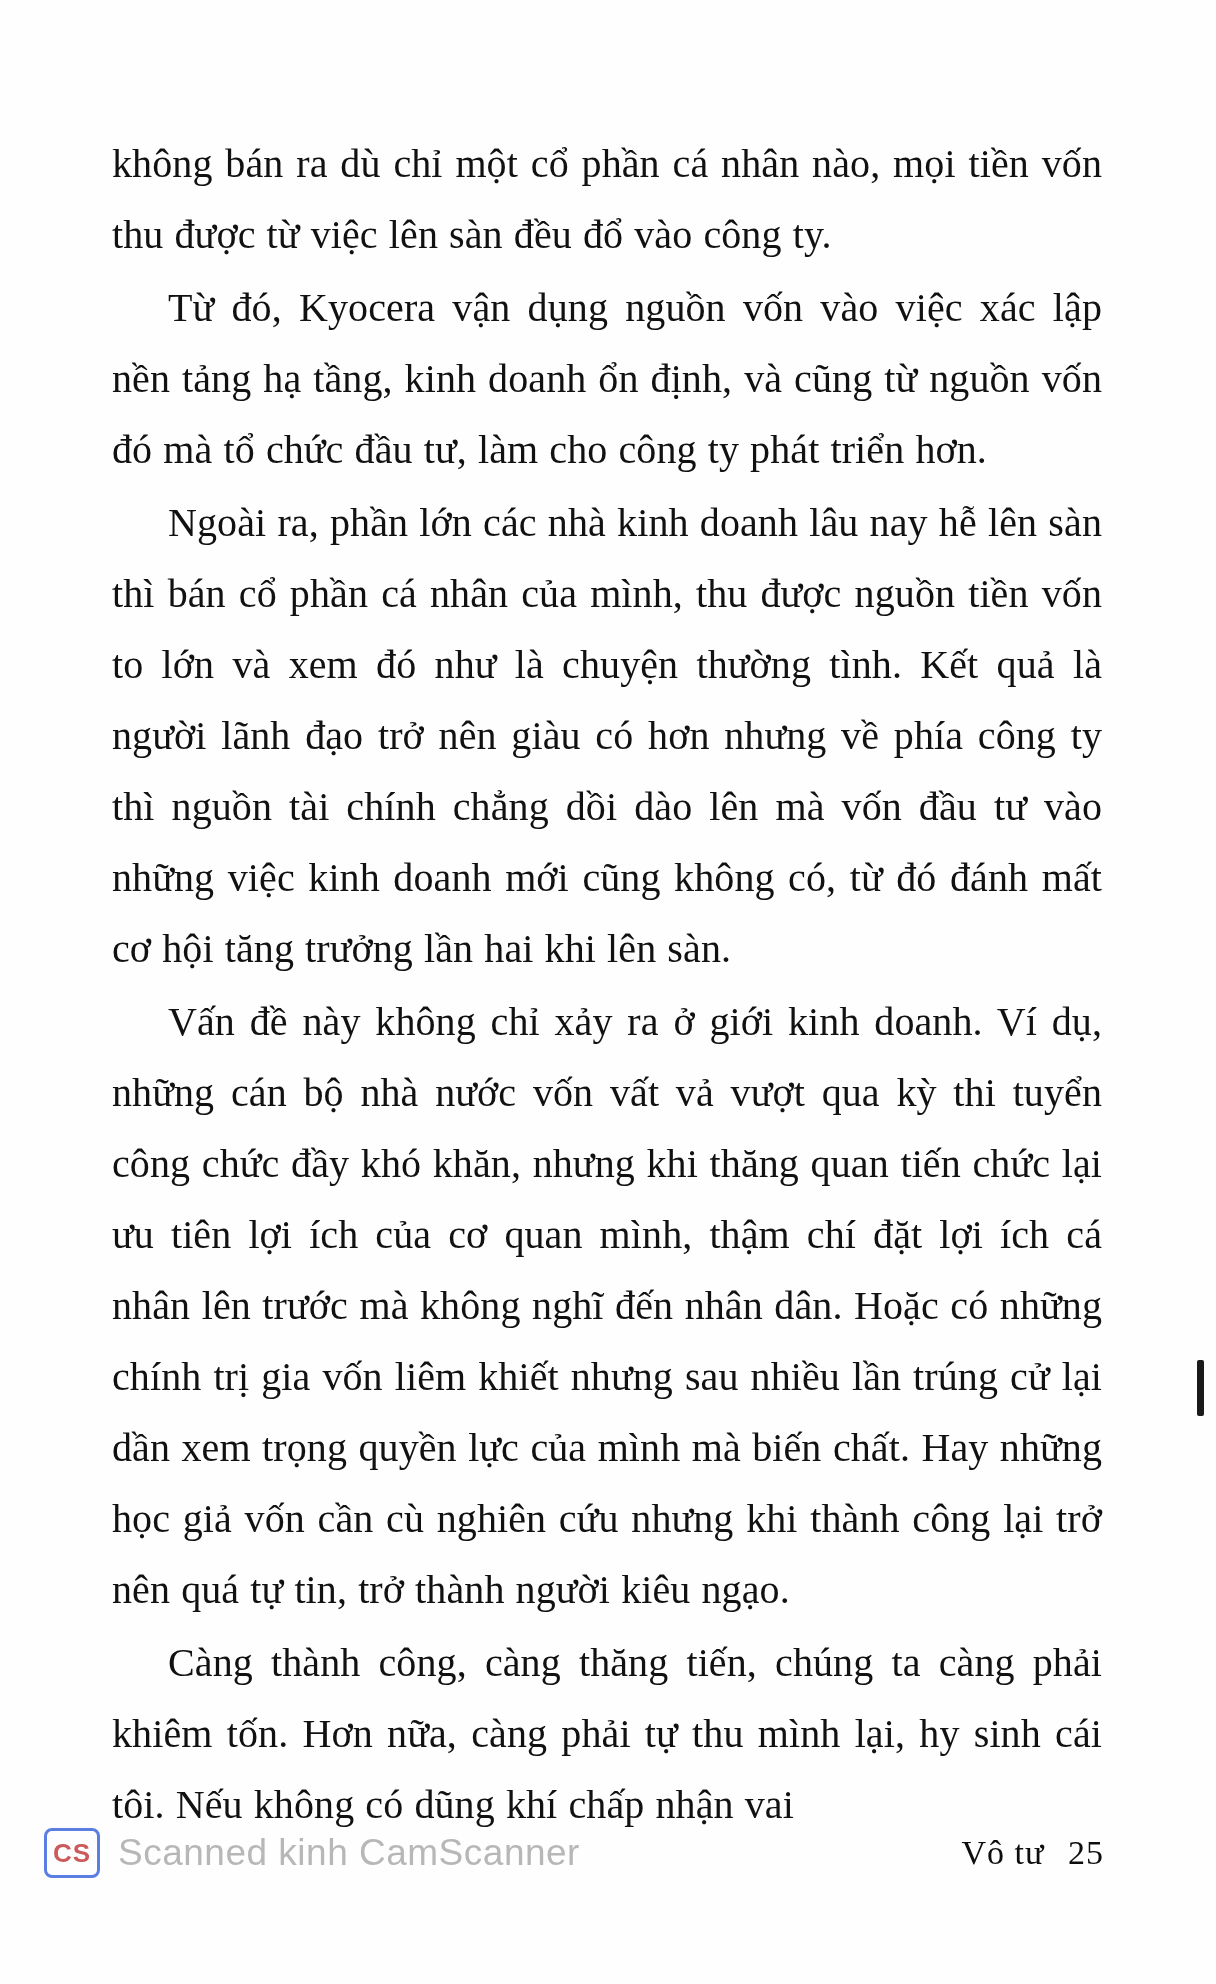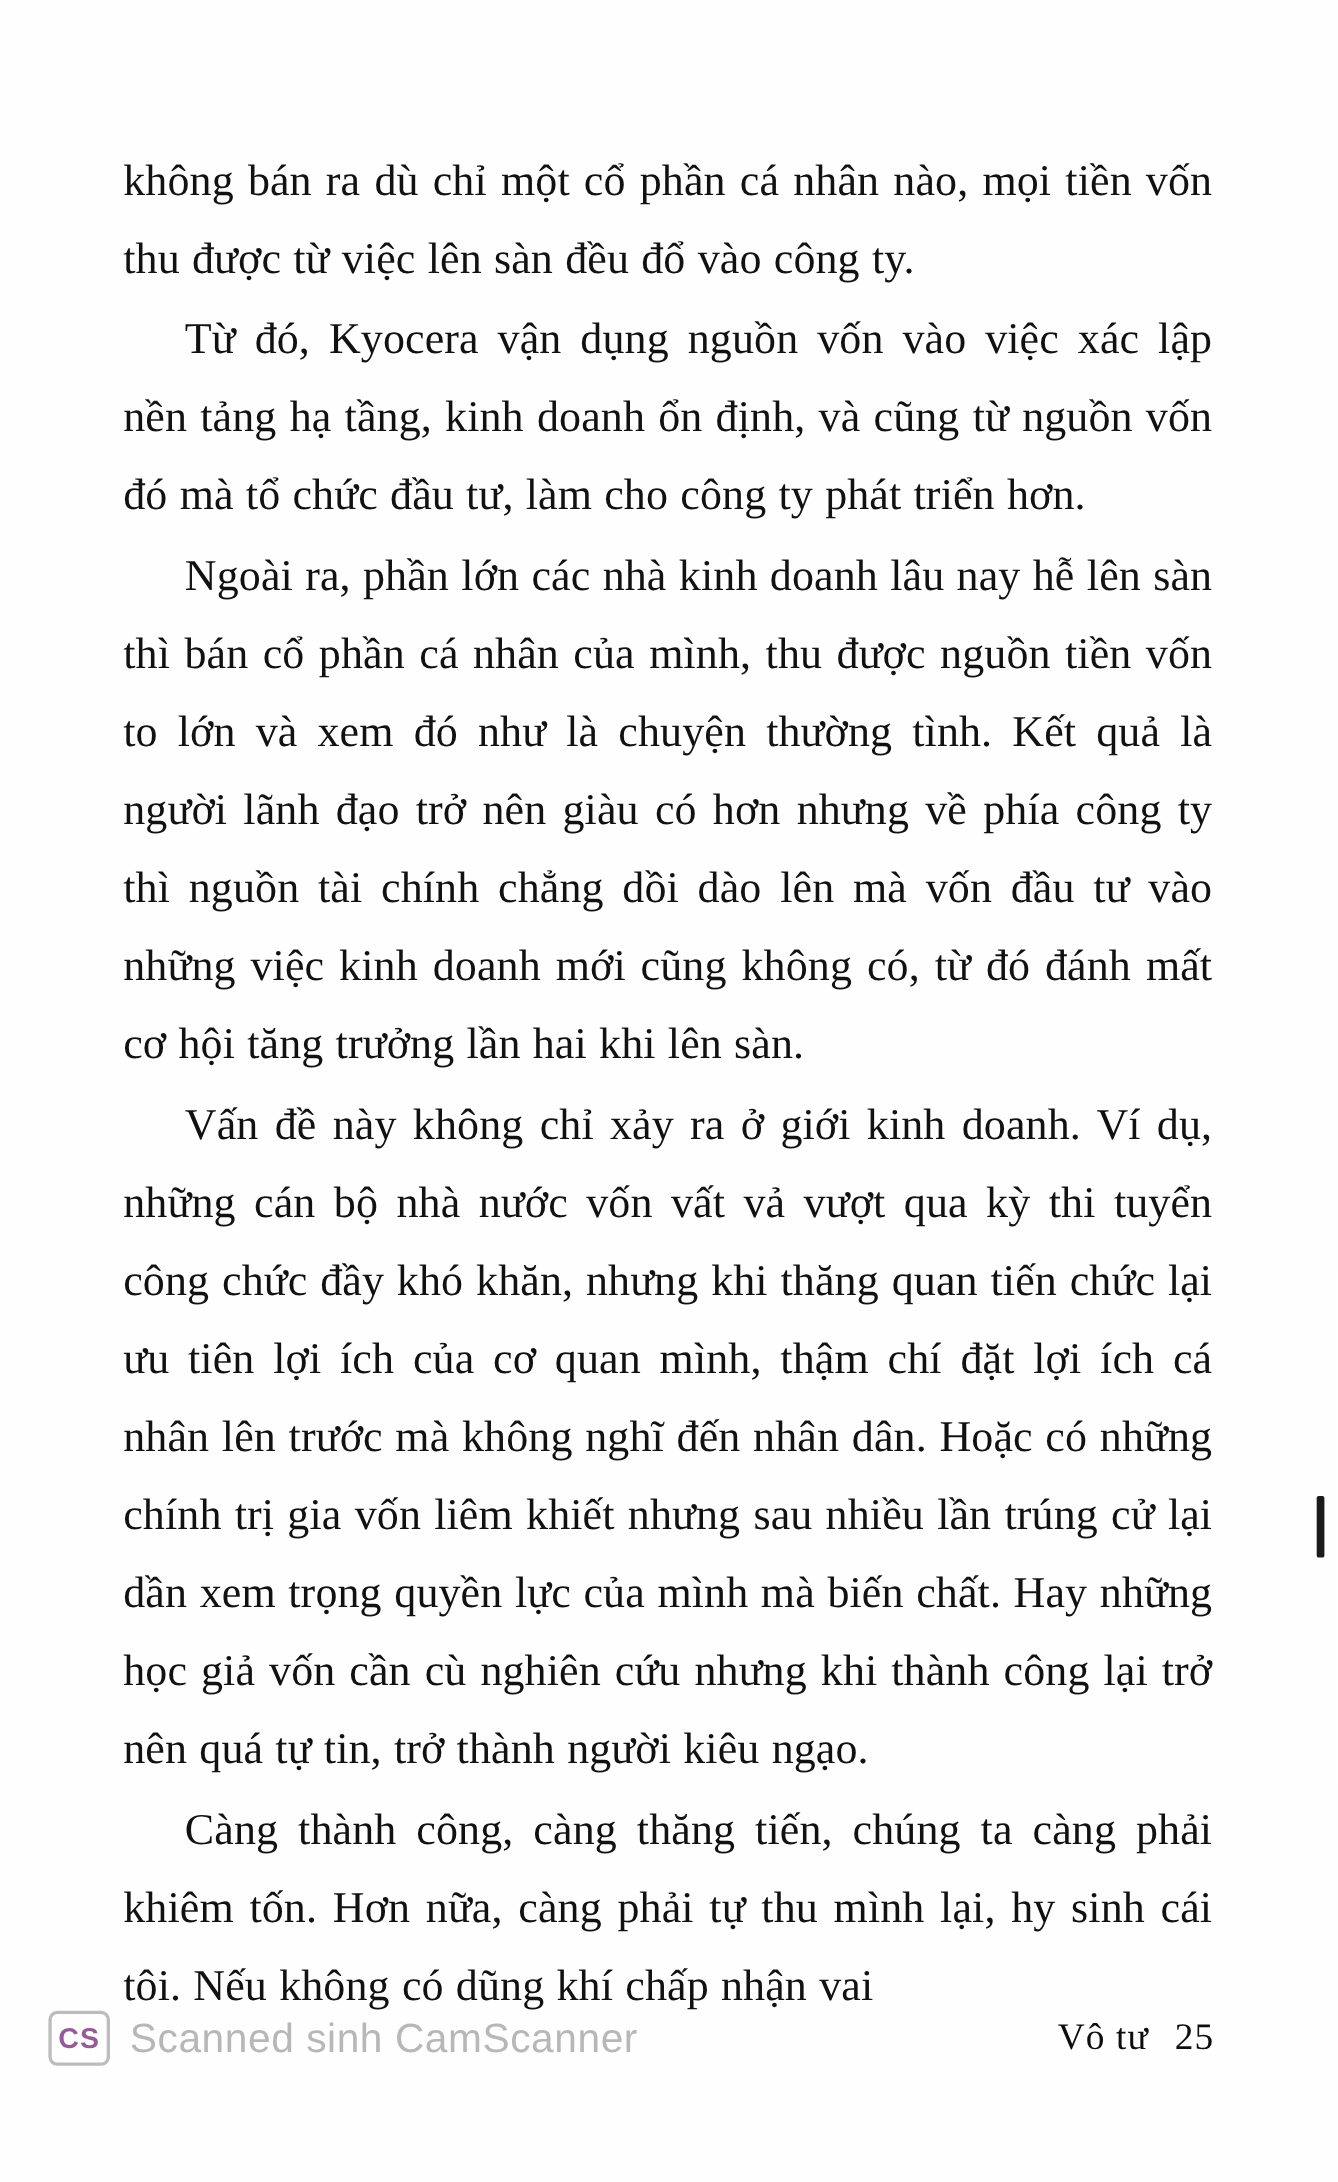--- a/index.html
+++ b/index.html
@@ -75,23 +75,23 @@
     top: 0;
     display: flex;
     align-items: center;
     gap: 18px;
     opacity: 0.72;
   }
 
   .cs-badge {
     width: 50px;
     height: 44px;
-    border: 3px solid #a3a3a3;
+    border: 3px solid #1d4ed8;
     border-radius: 8px;
-    color: #701a75;
+    color: #b91c1c;
     font-family: "Liberation Sans", sans-serif;
     font-size: 26px;
     font-weight: bold;
     display: flex;
     align-items: center;
     justify-content: center;
     letter-spacing: 1px;
   }
 
   .cs-text {
@@ -122,21 +122,21 @@
     <p class="para indent">Ngoài ra, phần lớn các nhà kinh doanh lâu nay hễ lên sàn thì bán cổ phần cá nhân của mình, thu được nguồn tiền vốn to lớn và xem đó như là chuyện thường tình. Kết quả là người lãnh đạo trở nên giàu có hơn nhưng về phía công ty thì nguồn tài chính chẳng dồi dào lên mà vốn đầu tư vào những việc kinh doanh mới cũng không có, từ đó đánh mất cơ hội tăng trưởng lần hai khi lên sàn.</p>
     <p class="para indent">Vấn đề này không chỉ xảy ra ở giới kinh doanh. Ví dụ, những cán bộ nhà nước vốn vất vả vượt qua kỳ thi tuyển công chức đầy khó khăn, nhưng khi thăng quan tiến chức lại ưu tiên lợi ích của cơ quan mình, thậm chí đặt lợi ích cá nhân lên trước mà không nghĩ đến nhân dân. Hoặc có những chính trị gia vốn liêm khiết nhưng sau nhiều lần trúng cử lại dần xem trọng quyền lực của mình mà biến chất. Hay những học giả vốn cần cù nghiên cứu nhưng khi thành công lại trở nên quá tự tin, trở thành người kiêu ngạo.</p>
     <p class="para indent">Càng thành công, càng thăng tiến, chúng ta càng phải khiêm tốn. Hơn nữa, càng phải tự thu mình lại, hy sinh cái tôi. Nếu không có dũng khí chấp nhận vai</p>
   </div>
 
   <div class="edge-mark"></div>
 
   <div class="footer">
     <div class="watermark">
       <div class="cs-badge">CS</div>
-      <div class="cs-text">Scanned sinh CamScanner</div>
+      <div class="cs-text">Scanned kinh CamScanner</div>
     </div>
     <div class="folio">
       <span>Vô tư</span>
       <span class="folio-num">25</span>
     </div>
   </div>
 
 </div>
 
 </body></html>

